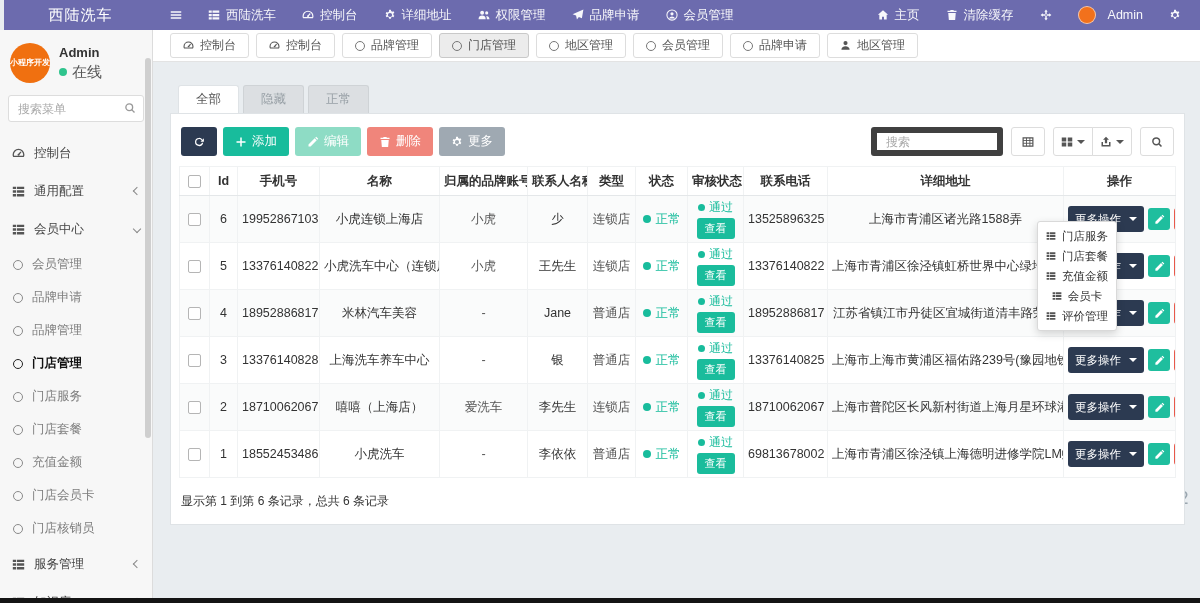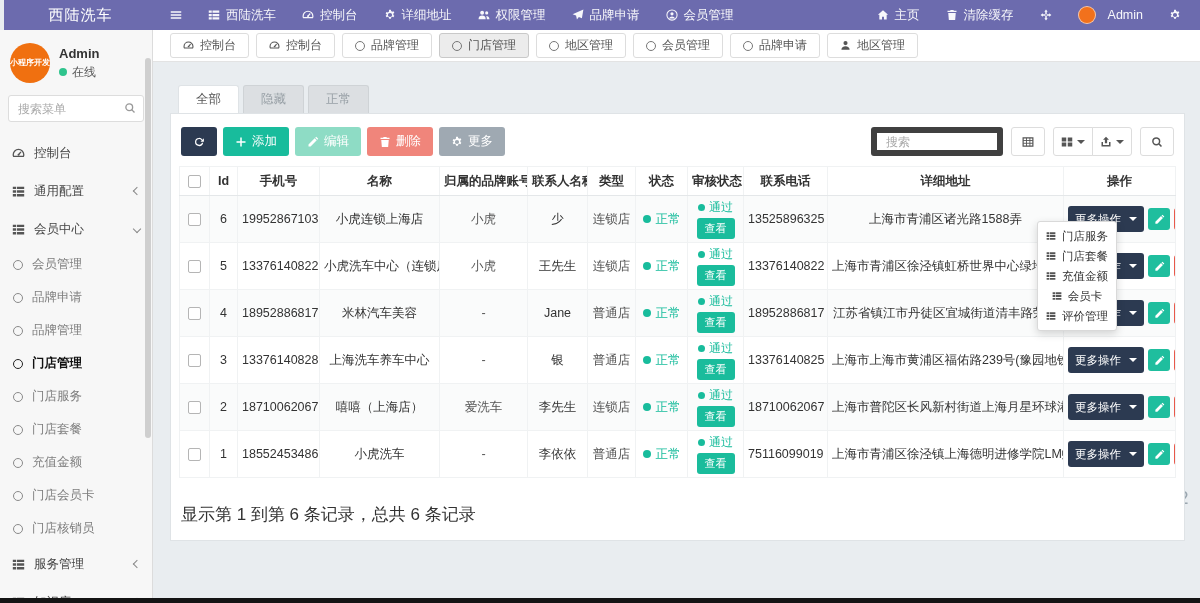--- a/index.html
+++ b/index.html
@@ -11,21 +11,21 @@
   .brand{width:153px;text-align:center;font-size:15px;letter-spacing:1px;cursor:pointer}
   .nav-item{display:flex;align-items:center;gap:6px;padding:0 13px;height:30px;font-size:12.5px;color:rgba(255,255,255,.95);cursor:pointer;white-space:nowrap}
   .nav-item svg{width:12px;height:12px}
   .nav-right{margin-left:auto;display:flex;align-items:center;padding-right:6px}
   .avatar-sm{width:18px;height:18px;border-radius:50%;background:#f2711c;border:1px solid rgba(255,255,255,.6);margin-right:6px;flex:none}
   
   .sidebar{position:absolute;top:30px;left:0;width:153px;bottom:5px;background:#f7f7f7;border-right:1px solid #dcdcdc;overflow:hidden;z-index:20}
   .user-panel{display:flex;align-items:center;gap:9px;padding:13px 10px 10px}
   .avatar-lg{width:40px;height:40px;border-radius:50%;background:#f07010;color:#fff;font-size:8px;font-weight:bold;display:flex;align-items:center;justify-content:center;text-align:center;line-height:1.15;flex:none}
   .user-name{font-size:13px;font-weight:bold;color:#333}
-  .user-status{font-size:12px;color:#555;display:flex;align-items:center;gap:5px;margin-top:3px}
+  .user-status{font-size:15px;color:#555;display:flex;align-items:center;gap:5px;margin-top:3px}
   .dot{width:8px;height:8px;border-radius:50%;background:#2fc48d;display:inline-block}
   .side-search{margin:2px 8px 12px;position:relative}
   .side-search input{width:100%;height:27px;border:1px solid #ddd;border-radius:3px;background:#fff;padding:0 26px 0 9px;font-size:12px;color:#333;outline:none;font-family:inherit}
   .side-search input::placeholder{color:#aaa}
   .side-search svg{position:absolute;right:8px;top:7px;width:12px;height:12px;color:#999}
   .menu-item{height:38px;display:flex;align-items:center;gap:9px;padding:0 12px;font-size:12.5px;color:#444;cursor:pointer}
   .menu-item svg{width:13px;height:13px;color:#555;flex:none}
   .submenu-item{height:33px;display:flex;align-items:center;gap:9px;padding:0 12px 0 13px;font-size:12.5px;color:#7e7e7e;cursor:pointer}
   .submenu-item .ring{width:10px;height:10px;border:1.5px solid #8a8a8a;border-radius:50%;flex:none}
   .submenu-item.active{color:#111;font-weight:bold}
@@ -80,21 +80,21 @@
   .pass{color:#18bc9c;font-size:12px;display:inline-flex;align-items:center;gap:4px}
   .pass .dot{background:#18bc9c;width:7px;height:7px}
   .view-btn{background:#1abc9c;color:#fff;border:none;border-radius:3px;font-size:11px;padding:3px 8px;cursor:pointer;font-family:inherit}
   .ops-cell{white-space:nowrap}
   .more-btn{background:#2c3a51;color:#fff;border:none;border-radius:3px;height:26px;font-size:11.5px;display:inline-flex;align-items:center;padding:0 7px;gap:6px;cursor:pointer;vertical-align:middle;font-family:inherit}
   .more-btn .caret{border-top-color:#fff;margin-left:2px}
   .sq-btn{width:22px;height:22px;border:none;border-radius:3px;color:#fff;display:inline-flex;align-items:center;justify-content:center;margin-left:4px;cursor:pointer;vertical-align:middle}
   .sq-btn svg{width:11px;height:11px}
   .sq-edit{background:#1fbe9e}
   .sq-del{background:#e9584a}
-  .records{margin:25px 2px 4px;font-size:17px;color:#333}
+  .records{margin:15px 2px 4px;font-size:12px;color:#333}
   
   .dropdown{position:absolute;left:1037px;top:221px;width:80px;background:#fff;border:1px solid #d9d9d9;border-radius:3px;box-shadow:0 3px 8px rgba(0,0,0,.16);padding:4px 0;z-index:40}
   .dropdown li{list-style:none;height:20px;display:flex;align-items:center;justify-content:center;gap:6px;font-size:11.5px;color:#333;cursor:pointer}
   .dropdown li svg{width:10px;height:10px;color:#555;flex:none}
   
   .watermark{position:absolute;right:10px;top:426px;font-family:"DejaVu Sans Mono",monospace;font-size:17px;color:#9aa6af;letter-spacing:1px}
   .bottom-bar{position:absolute;left:0;right:0;bottom:0;height:5px;background:#141414;z-index:90}
 </style>
 </head>
 <body>
@@ -717,21 +717,21 @@
               </span></td>
             <td>
               <div class="audit-wrap">
                 <span class="pass">
                   <span class="dot"></span>
                   <span>通过</span>
                 </span>
                 <button class="view-btn">查看</button>
               </div>
             </td>
-            <td>75116099019</td>
+            <td>69813678002</td>
             <td>上海市青浦区徐泾镇上海德明进修学院LM虹桥世界中心</td>
             <td class="ops-cell">
               <button class="more-btn">
                 <span>更多操作</span>
                 <span class="caret"></span>
               </button><button class="sq-btn sq-edit">
                 <span>
                   <svg viewBox="0 0 16 16" fill="currentColor">
                     <path d="M2 11.2L10.2 3l2.8 2.8L4.8 14H2zM11 2.2L13.8 5l1.2-1.2L12.2 1z"></path>
                   </svg>

